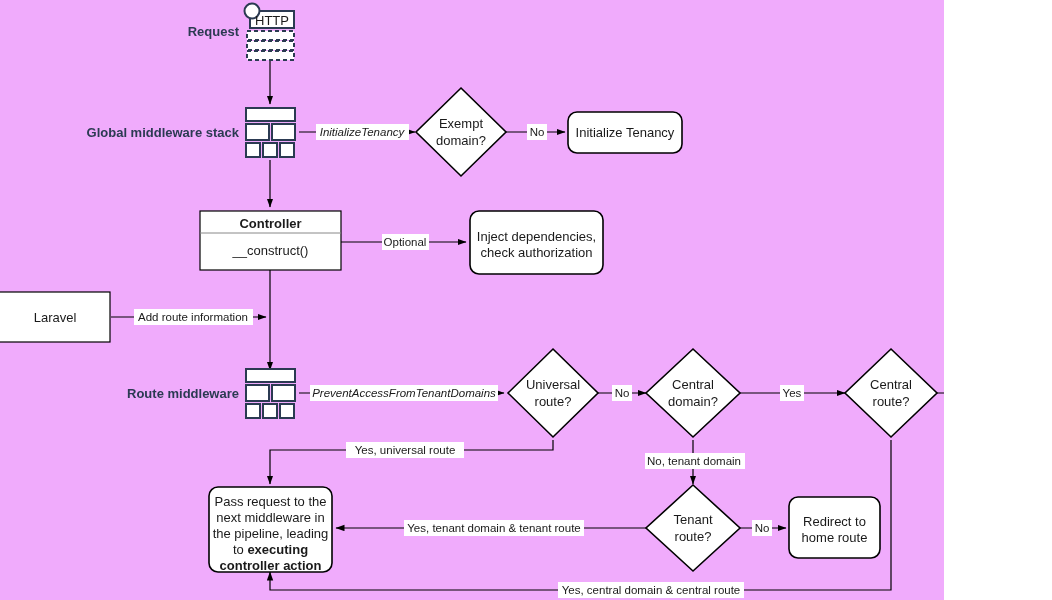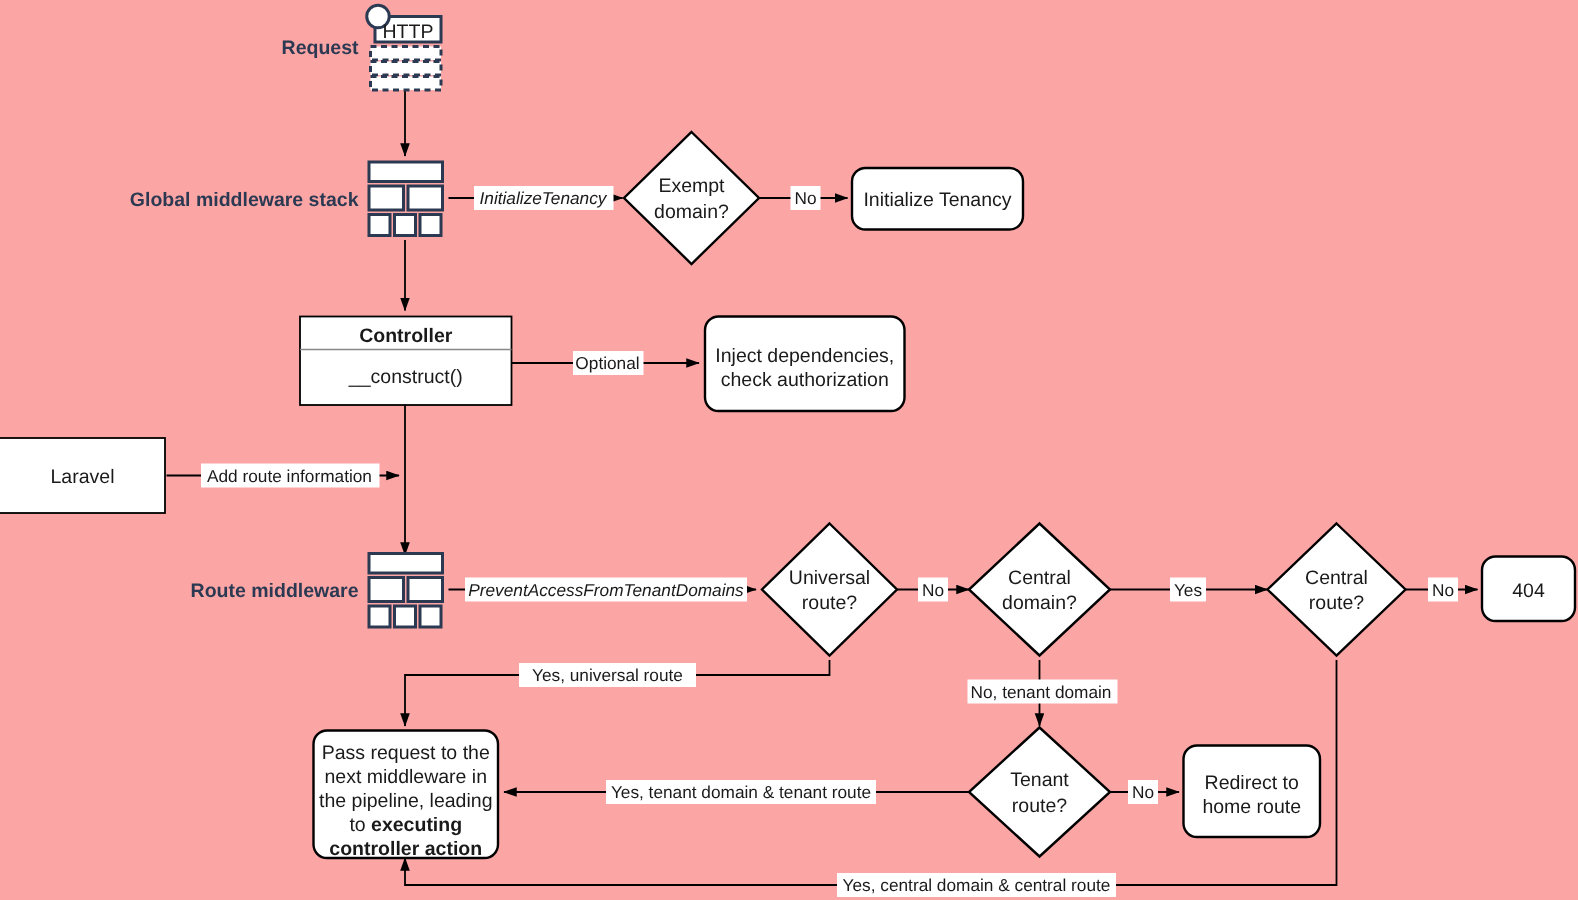--- a/index.html
+++ b/index.html
@@ -5,23 +5,23 @@
   html, body {
     margin: 0;
     padding: 0;
     background: #ffffff;
   }
   body {
     font-family: "Liberation Sans", sans-serif;
   }
   #canvas {
     position: relative;
-    width: 1052px;
+    width: 944px;
     height: 600px;
-    background: #fca5a5;
+    background: #f0abfc;
     overflow: hidden;
   }
   #diagram-svg {
     position: absolute;
     left: 0;
     top: 0;
     width: 1052px;
     height: 600px;
   }
   .edge-label, .node-text, .side-label {

